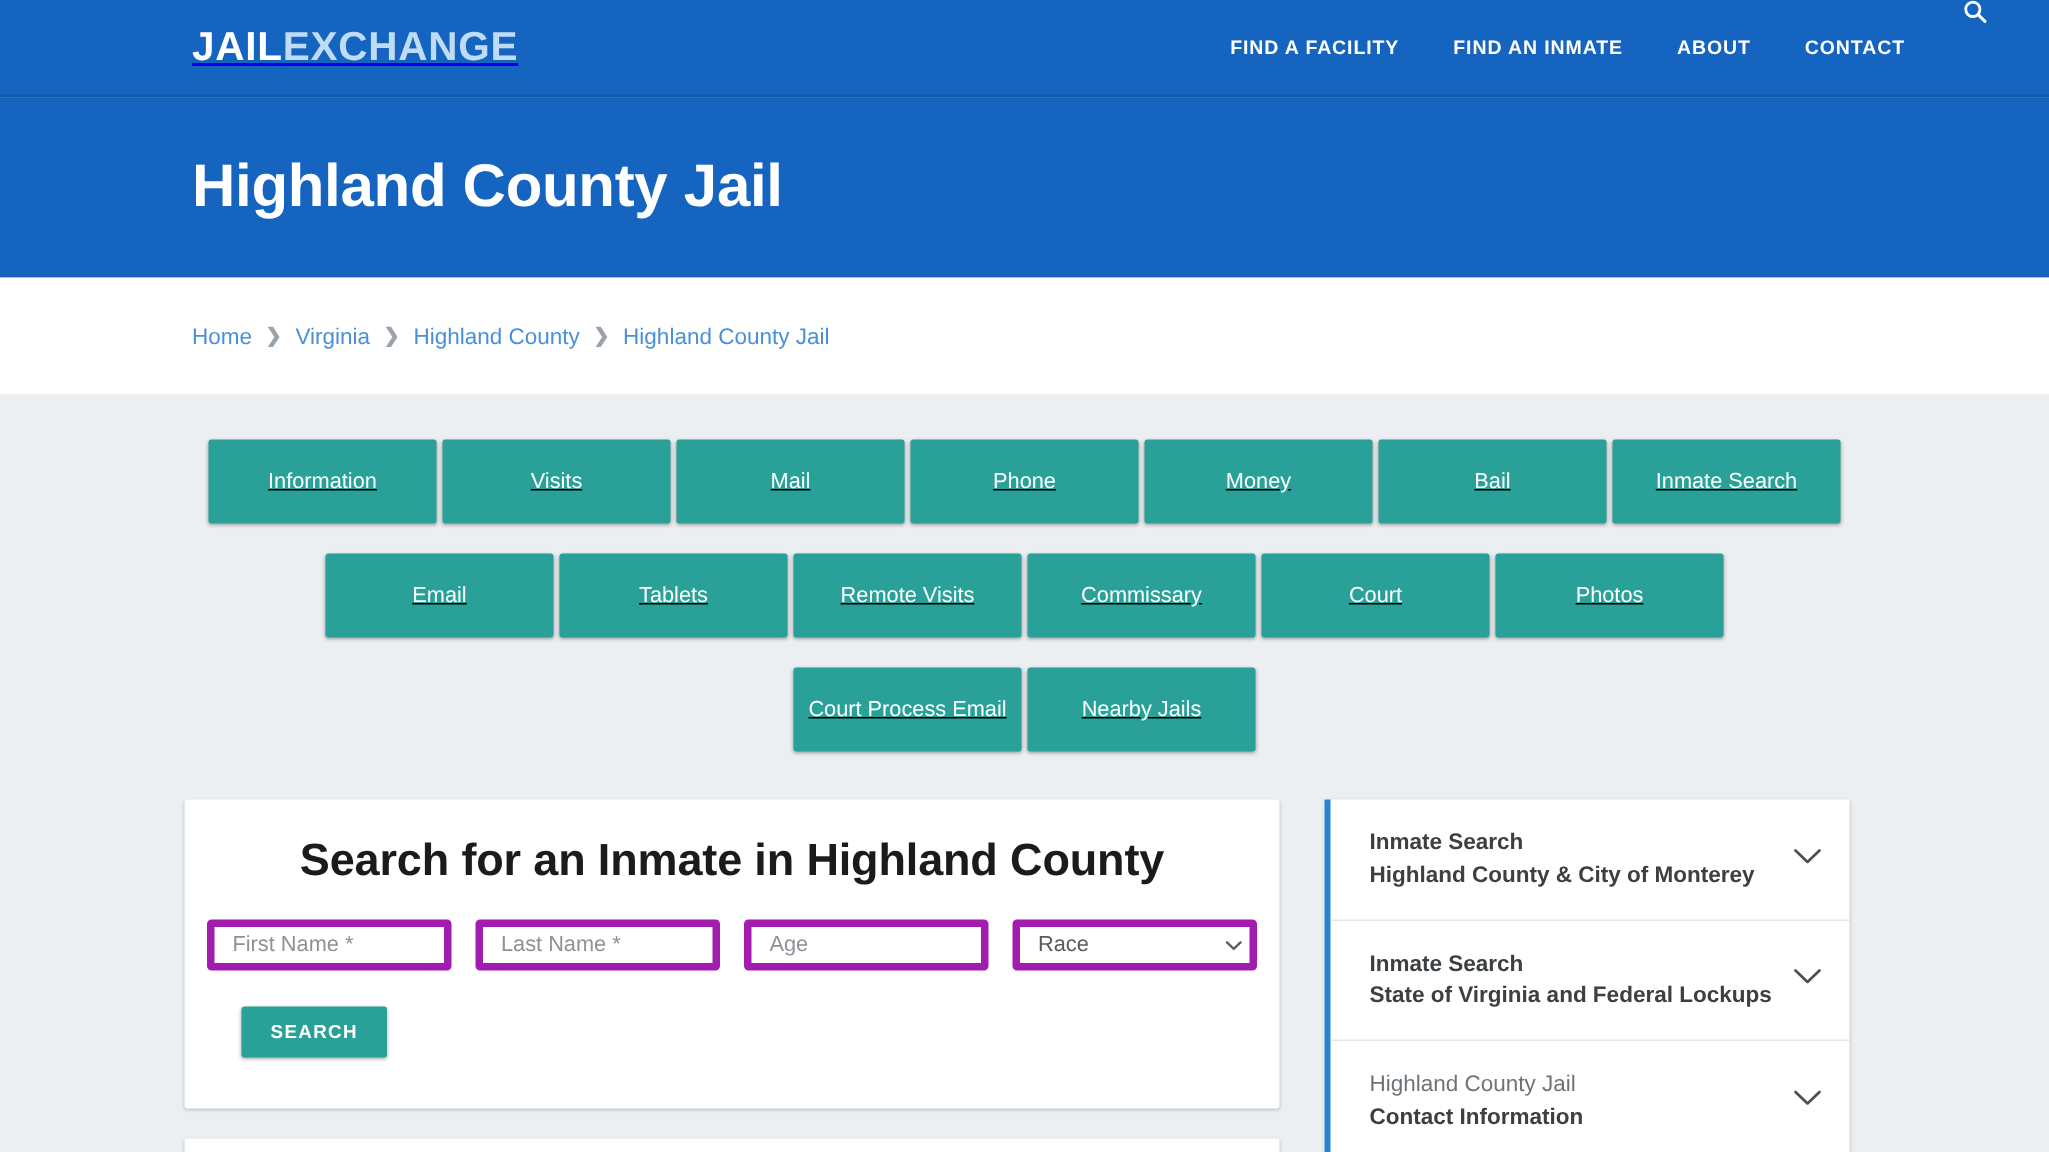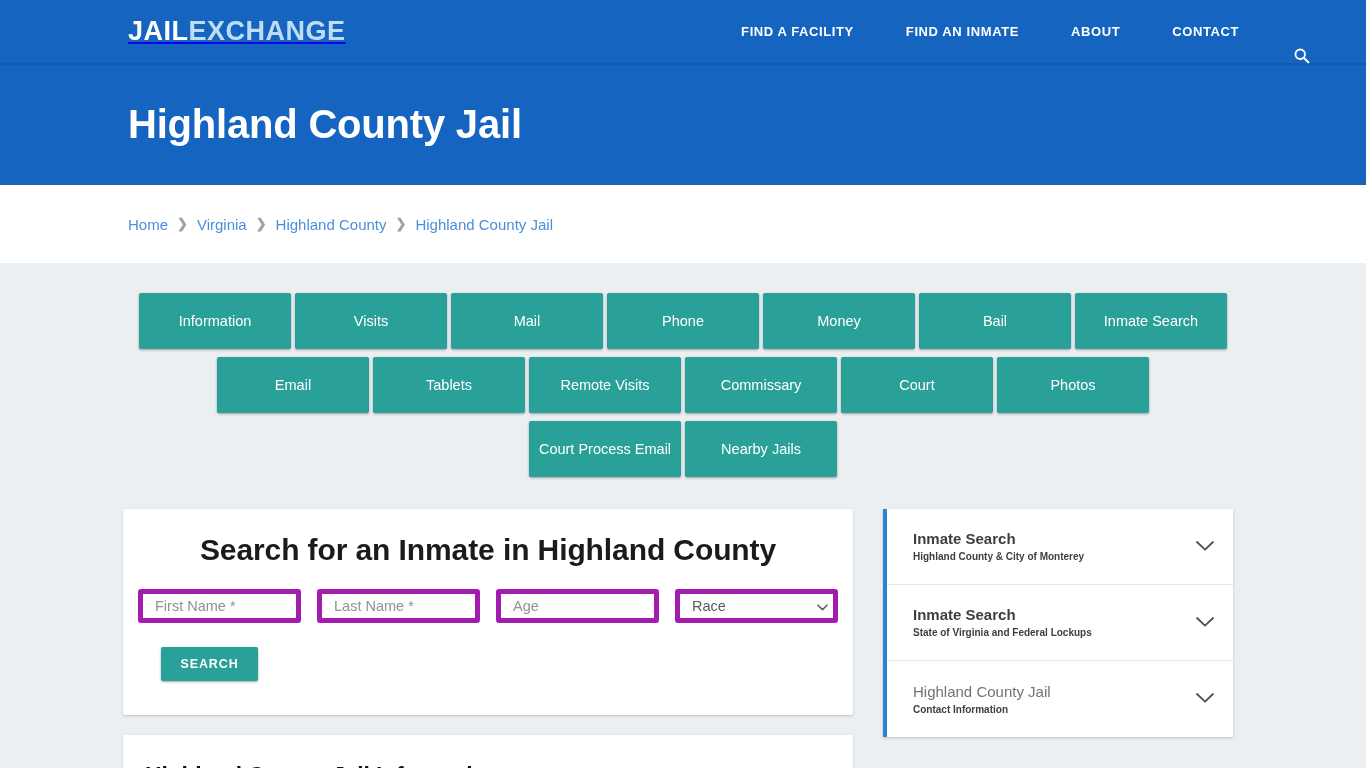--- a/index.html
+++ b/index.html
@@ -13,39 +13,39 @@
     -webkit-font-smoothing: antialiased;
   }
 
   
   .topbar {
     height: 65px;
     background: #1565c0;
     border-bottom: 2px solid #145aa8;
     display: flex;
     align-items: center;
-    padding: 0 44px 0 128px;
+    padding: 0 29px 0 128px;
     position: relative;
   }
   .logo {
     font-size: 27px;
     font-weight: 700;
     letter-spacing: 0.5px;
     line-height: 1;
     white-space: nowrap;
     user-select: none;
   }
   .logo .jail { color: #ffffff; }
   .logo .exchange { color: #bfdcf5; }
 
   .nav {
     margin-left: auto;
     display: flex;
-    align-items: flex-end;
-    gap: 16px;
+    align-items: flex-start;
+    gap: 0;
   }
   .nav-item {
     color: #ffffff;
     font-size: 13px;
     font-weight: 700;
     letter-spacing: 0.6px;
     text-decoration: none;
     padding: 0 18px;
     line-height: 65px;
     white-space: nowrap;
@@ -111,23 +111,24 @@
     width: 1120px;
     margin: 0 auto;
     padding-top: 30px;
   }
 
   
   .btn-grid {
     display: flex;
     flex-wrap: wrap;
     justify-content: center;
-    gap: 0;
+    gap: 12px;
     width: 1100px;
     margin: 0 auto;
+    text-decoration: underline;
   }
   .tealbtn {
     width: 152px;
     height: 56px;
     background: #2aa198;
     color: #ffffff;
     font-size: 14.5px;
     border: none;
     border-radius: 2px;
     display: flex;
@@ -245,21 +246,21 @@
     align-items: center;
     justify-content: space-between;
     padding: 18px 18px 18px 26px;
     border-bottom: 1px solid #e4e7ea;
     cursor: pointer;
     min-height: 76px;
   }
   .acc-item:last-child { border-bottom: none; }
   .acc-text { line-height: 1.45; }
   .acc-l1 { font-size: 15px; font-weight: 700; color: #3c4043; }
-  .acc-l2 { font-size: 10px; font-weight: 700; color: #3c4043; }
+  .acc-l2 { font-size: 15px; font-weight: 700; color: #3c4043; }
   .acc-l1.muted { font-weight: 400; color: #6d7479; }
   .acc-chev { flex: none; margin-left: 10px; }
 </style>
 </head>
 <body>
 
 <div class="topbar">
   <a class="logo" href="#">
     <span class="jail">JAIL</span><span class="exchange">EXCHANGE</span>
   </a>

